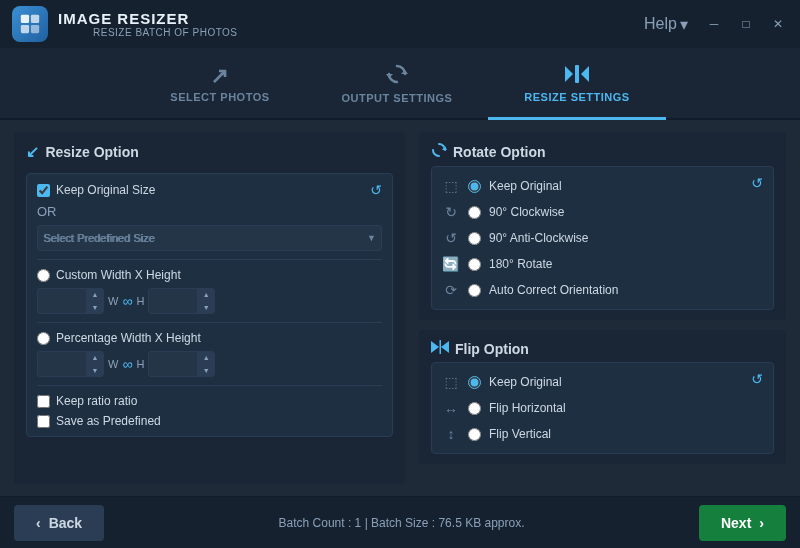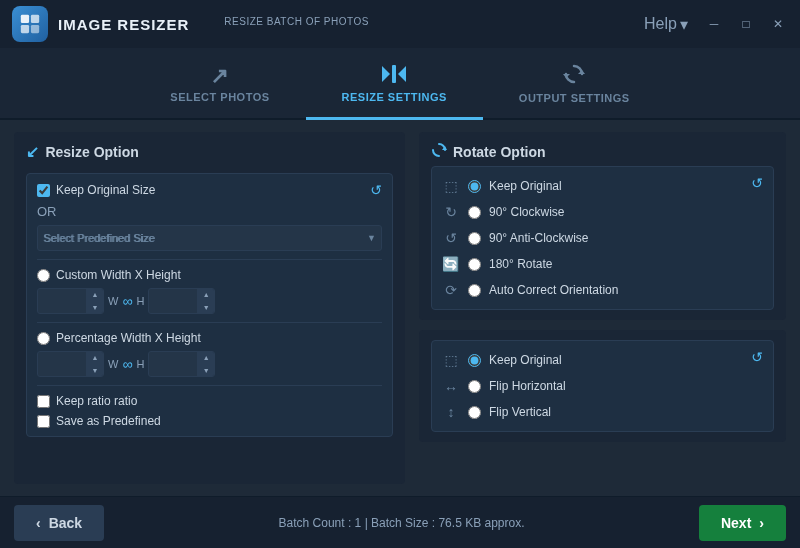--- a/index.html
+++ b/index.html
@@ -31,21 +31,21 @@
       align-items: center;
       justify-content: center;
       margin-right: 10px;
       flex-shrink: 0;
     }
     .title-bar-logo svg {
       width: 22px; height: 22px; fill: white;
     }
     .title-bar-text {
       display: flex;
-      flex-direction: row;
+      flex-direction: column;
     }
     .title-bar-title {
       font-size: 15px;
       font-weight: 700;
       color: #e8f0f8;
       letter-spacing: 1px;
     }
     .title-bar-subtitle {
       font-size: 10px;
       color: #8aa0b8;
@@ -382,42 +382,42 @@
     <button class="title-btn">─</button>
     <button class="title-btn">□</button>
     <button class="title-btn close">✕</button>
   </div>
 </div>
 
 <div class="tabs-bar">
   <div class="tab-item">
     <span class="tab-icon" style="font-size:22px;">↗</span>
     <span>SELECT PHOTOS</span>
+  </div>
+  <div class="tab-item">
+    <span class="tab-icon">
+      <svg width="22" height="22" viewBox="0 0 22 22" fill="#6a849e">
+        <path d="M11 3 A8 8 0 0 1 19 11" stroke="#6a849e" stroke-width="2.5" fill="none" stroke-linecap="round"></path>
+        <polygon points="19,7 22,11 15,11" fill="#6a849e"></polygon>
+        <path d="M11 19 A8 8 0 0 1 3 11" stroke="#6a849e" stroke-width="2.5" fill="none" stroke-linecap="round"></path>
+        <polygon points="3,15 0,11 7,11" fill="#6a849e"></polygon>
+      </svg>
+    </span>
+    <span>OUTPUT SETTINGS</span>
   </div>
   <div class="tab-item active">
     <span class="tab-icon">
       
       <svg width="24" height="20" viewBox="0 0 24 20" fill="#4db8f0">
         <polygon points="0,2 8,10 0,18"></polygon>
         <rect x="10" y="1" width="4" height="18" rx="1"></rect>
         <polygon points="24,2 16,10 24,18"></polygon>
       </svg>
     </span>
     <span>RESIZE SETTINGS</span>
-  </div>
-  <div class="tab-item">
-    <span class="tab-icon">
-      <svg width="22" height="22" viewBox="0 0 22 22" fill="#6a849e">
-        <path d="M11 3 A8 8 0 0 1 19 11" stroke="#6a849e" stroke-width="2.5" fill="none" stroke-linecap="round"></path>
-        <polygon points="19,7 22,11 15,11" fill="#6a849e"></polygon>
-        <path d="M11 19 A8 8 0 0 1 3 11" stroke="#6a849e" stroke-width="2.5" fill="none" stroke-linecap="round"></path>
-        <polygon points="3,15 0,11 7,11" fill="#6a849e"></polygon>
-      </svg>
-    </span>
-    <span>OUTPUT SETTINGS</span>
   </div>
 </div>
 
 <div class="main-content">
 
   <div class="panel">
     <div class="panel-title">
       <span class="panel-title-icon">↙</span>
       <span>Resize Option</span>
     </div>
@@ -550,20 +550,30 @@
               <input type="radio" name="rotate" style="">
               <span>Auto Correct Orientation</span>
             </div>
           </div>
           <button class="reset-btn" style="align-self:flex-start;">↺</button>
         </div>
       </div>
     </div>
 
     <div class="flip-section">
+      <div class="panel-title">
+        <span class="panel-title-icon">
+          <svg width="18" height="14" viewBox="0 0 18 14" fill="none">
+            <polygon points="0,1 8,7 0,13" fill="#4db8f0"></polygon>
+            <rect x="8.5" y="0" width="1.5" height="14" fill="#4db8f0"></rect>
+            <polygon points="18,1 10,7 18,13" fill="#4db8f0"></polygon>
+          </svg>
+        </span>
+        <span>Flip Option</span>
+      </div>
 
       <div class="section-box">
         <div style="display:flex;align-items:center;justify-content:space-between;">
           <div style="display:flex;flex-direction:column;gap:4px;flex:1;">
             <div class="option-row">
               <span class="option-icon">⬚</span>
               <input type="radio" name="flip" checked="" style="">
               <span>Keep Original</span>
             </div>
             <div class="option-row">

